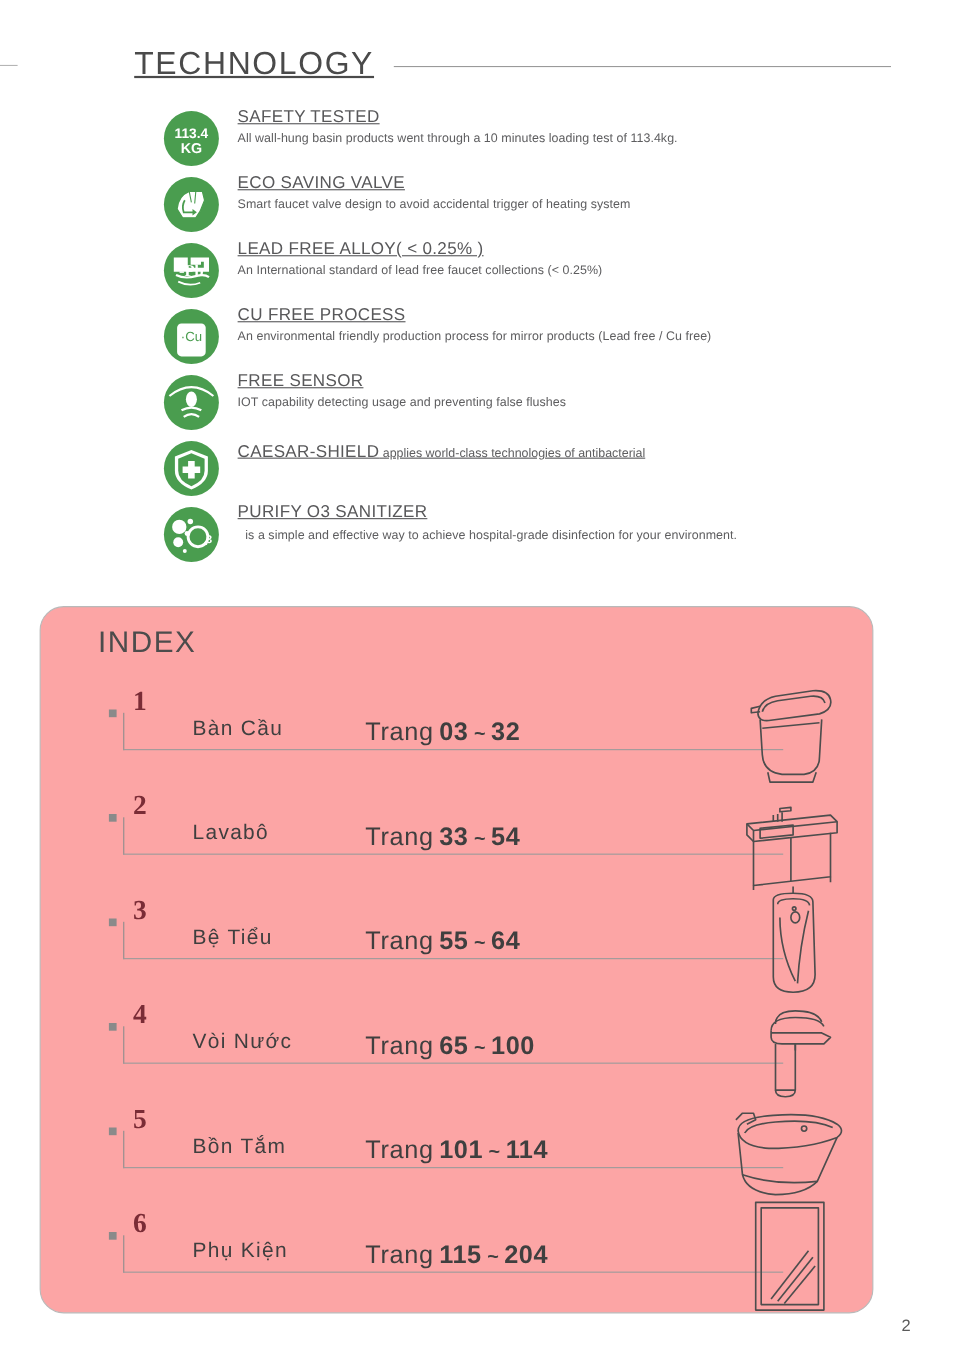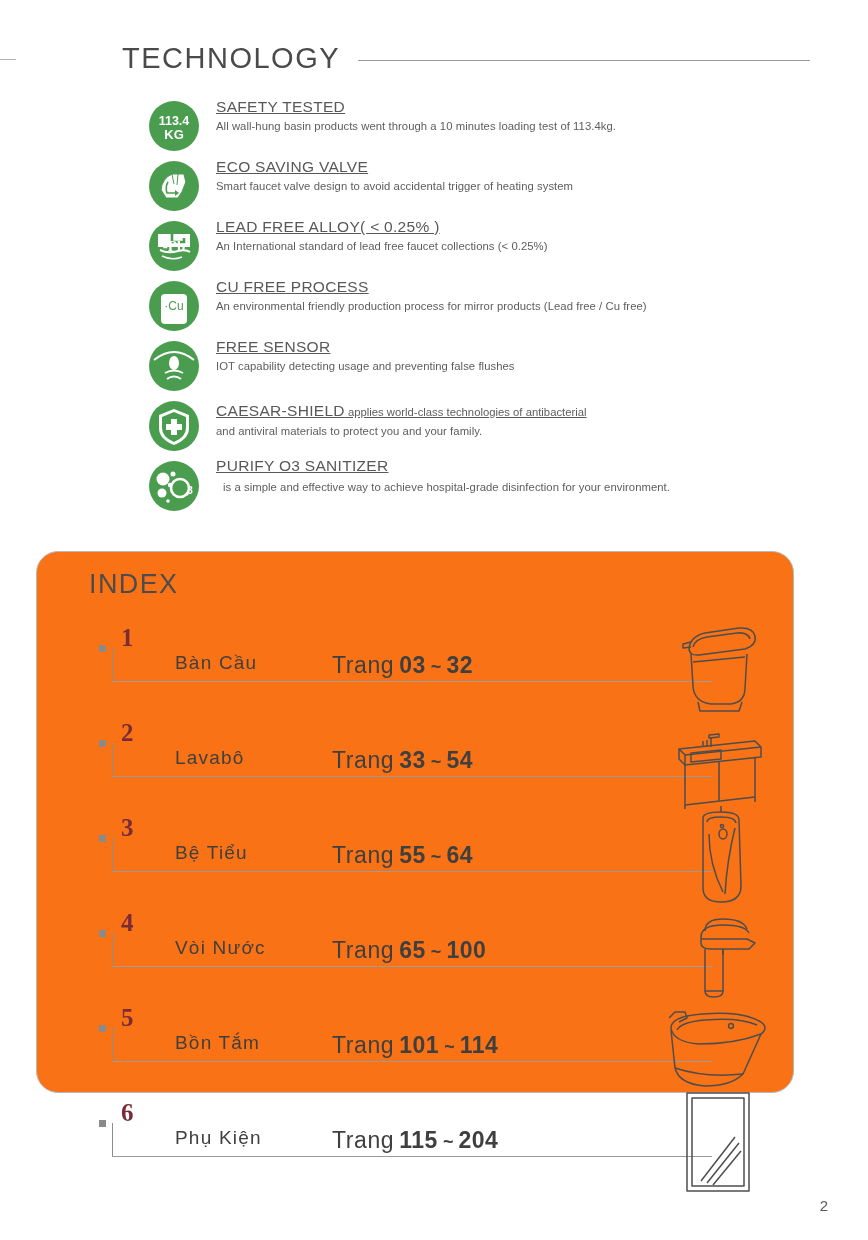--- a/index.html
+++ b/index.html
@@ -14,20 +14,21 @@
   
   .tech-header {
     position: absolute; left: 0; top: 36px; width: 868px; height: 44px;
     display: flex; align-items: center;
   }
   .tech-title {
     margin-left: 122px;
     font-size: 29px; letter-spacing: 1.5px; color: #4a4a4a;
     font-weight: 400; white-space: nowrap;
     font-family: "Liberation Sans", sans-serif;
+    text-decoration: underline;
   }
   .tech-rule-right {
     flex: 1; height: 1px; background: #9a9a9a; margin-left: 18px; margin-right: 58px;
     margin-top: 4px;
   }
   .tech-rule-left {
     position:absolute; left:0; top:59px; width:16px; height:1px; background:#b5b5b5;
   }
 
   
@@ -49,22 +50,22 @@
     font-size: 11.3px; color: #5d5d5f; line-height: 16px;
     letter-spacing: 0.05px;
   }
   .row-shield .tech-text { top: 4px; }
   .row-o3 .tech-head { line-height: 20px; }
   .row-o3 .tech-sub { padding-left: 7px; padding-top: 3px; }
 
   
   .index-panel {
     position: absolute; left: 36px; top: 551px;
-    width: 758px; height: 542px;
-    background: #f97316;
+    width: 758px; height: 643px;
+    background: #fca5a5;
     border: 1px solid #b9b9b9;
     border-radius: 22px;
   }
   .index-title {
     position: absolute; left: 52px; top: 17px;
     font-size: 27px; color: #4c4c4c; letter-spacing: 1.4px;
   }
 
   .idx-rows { position: absolute; left: 0; top: 74px; width: 758px; }
   .idx-row { position: relative; height: 95px; }
@@ -205,21 +206,20 @@
       <div class="tech-icon">
         <svg width="52" height="52" viewBox="0 0 52 52">
           <circle cx="26" cy="26" r="25" fill="#4a9d4f"></circle>
           <path d="M26 9 L41 15 L41 28 Q41 39 26 45 Q11 39 11 28 L11 15 Z" fill="#ffffff"></path>
           <path d="M26 12 L38 17 L38 28 Q38 37 26 42 Q14 37 14 28 L14 17 Z" fill="#4a9d4f"></path>
           <path d="M23 19 L29 19 L29 24 L34 24 L34 30 L29 30 L29 35 L23 35 L23 30 L18 30 L18 24 L23 24 Z" fill="#ffffff"></path>
         </svg>
       </div>
       <div class="tech-text">
         <div class="tech-head"><span>CAESAR-SHIELD</span><span class="sub-inline"> applies world-class technologies of antibacterial</span></div>
-        <div class="tech-sub">and antiviral materials to protect you and your family.</div>
       </div>
     </div>
 
     <div class="tech-row row-o3">
       <div class="tech-icon">
         <svg width="52" height="52" viewBox="0 0 52 52">
           <circle cx="26" cy="26" r="25" fill="#4a9d4f"></circle>
           <circle cx="15" cy="19" r="6.5" fill="#ffffff"></circle>
           <circle cx="14" cy="33" r="4.5" fill="#ffffff"></circle>
           <circle cx="25" cy="14" r="2.5" fill="#ffffff"></circle>

